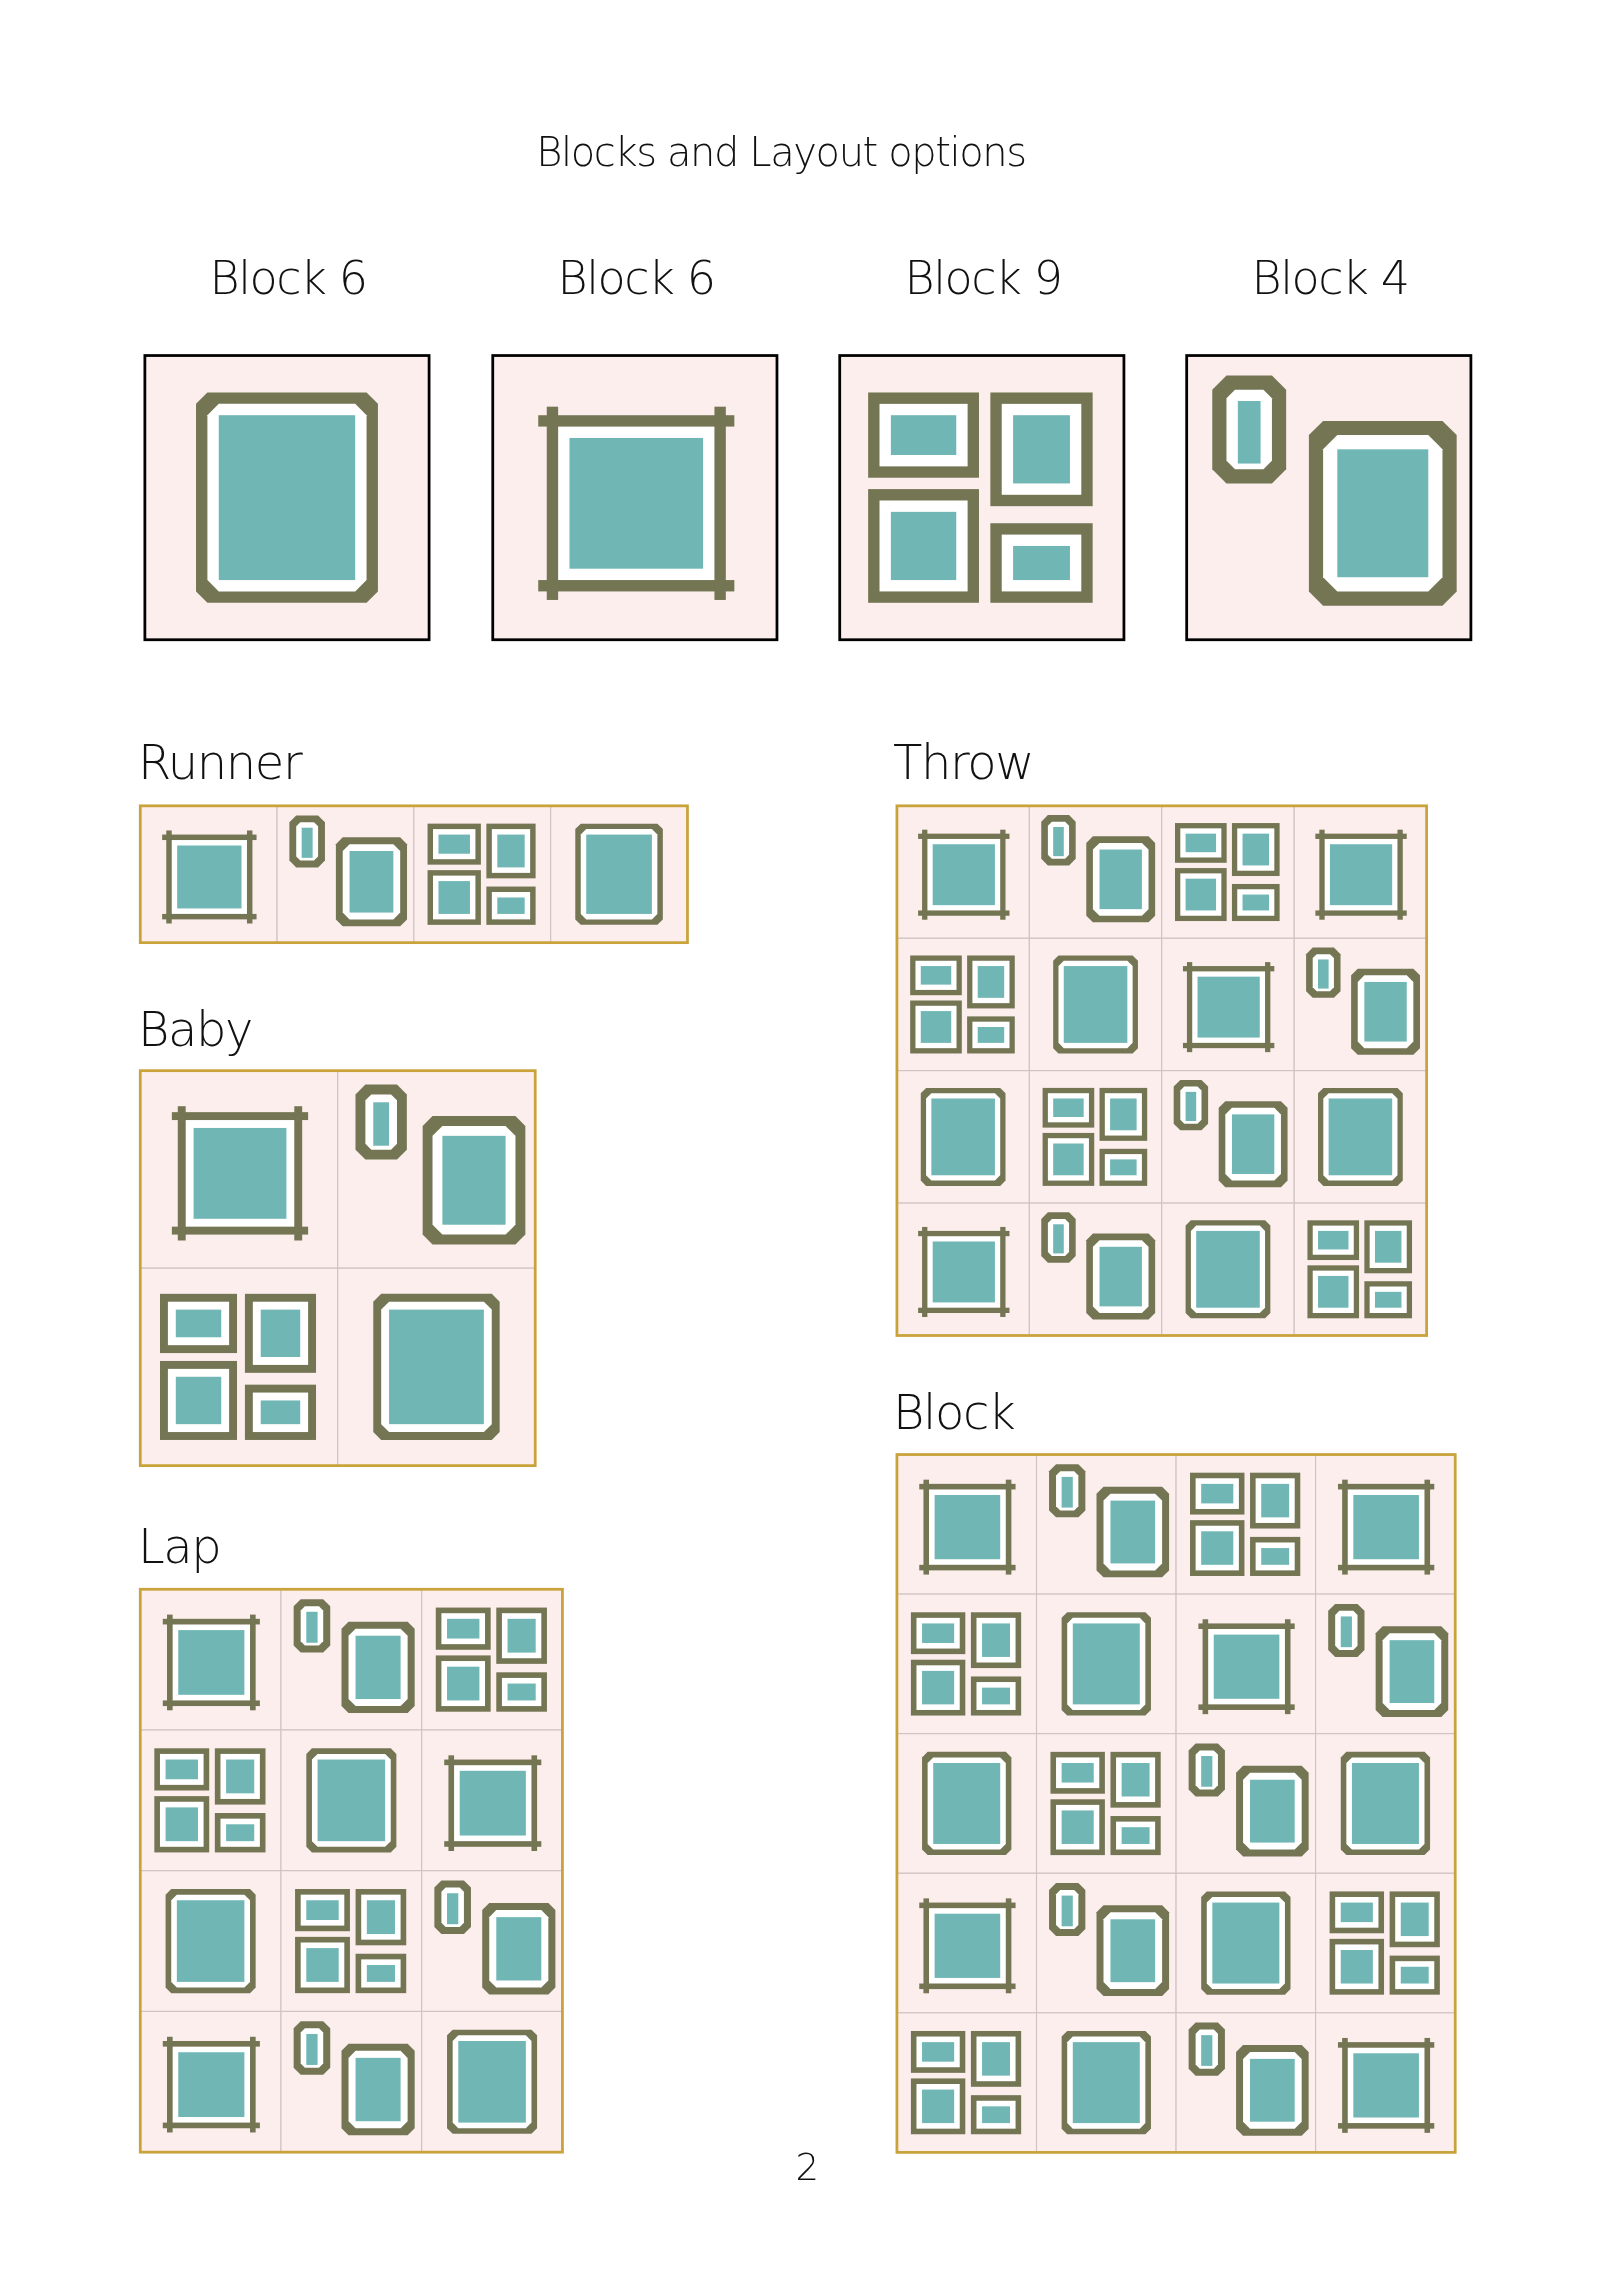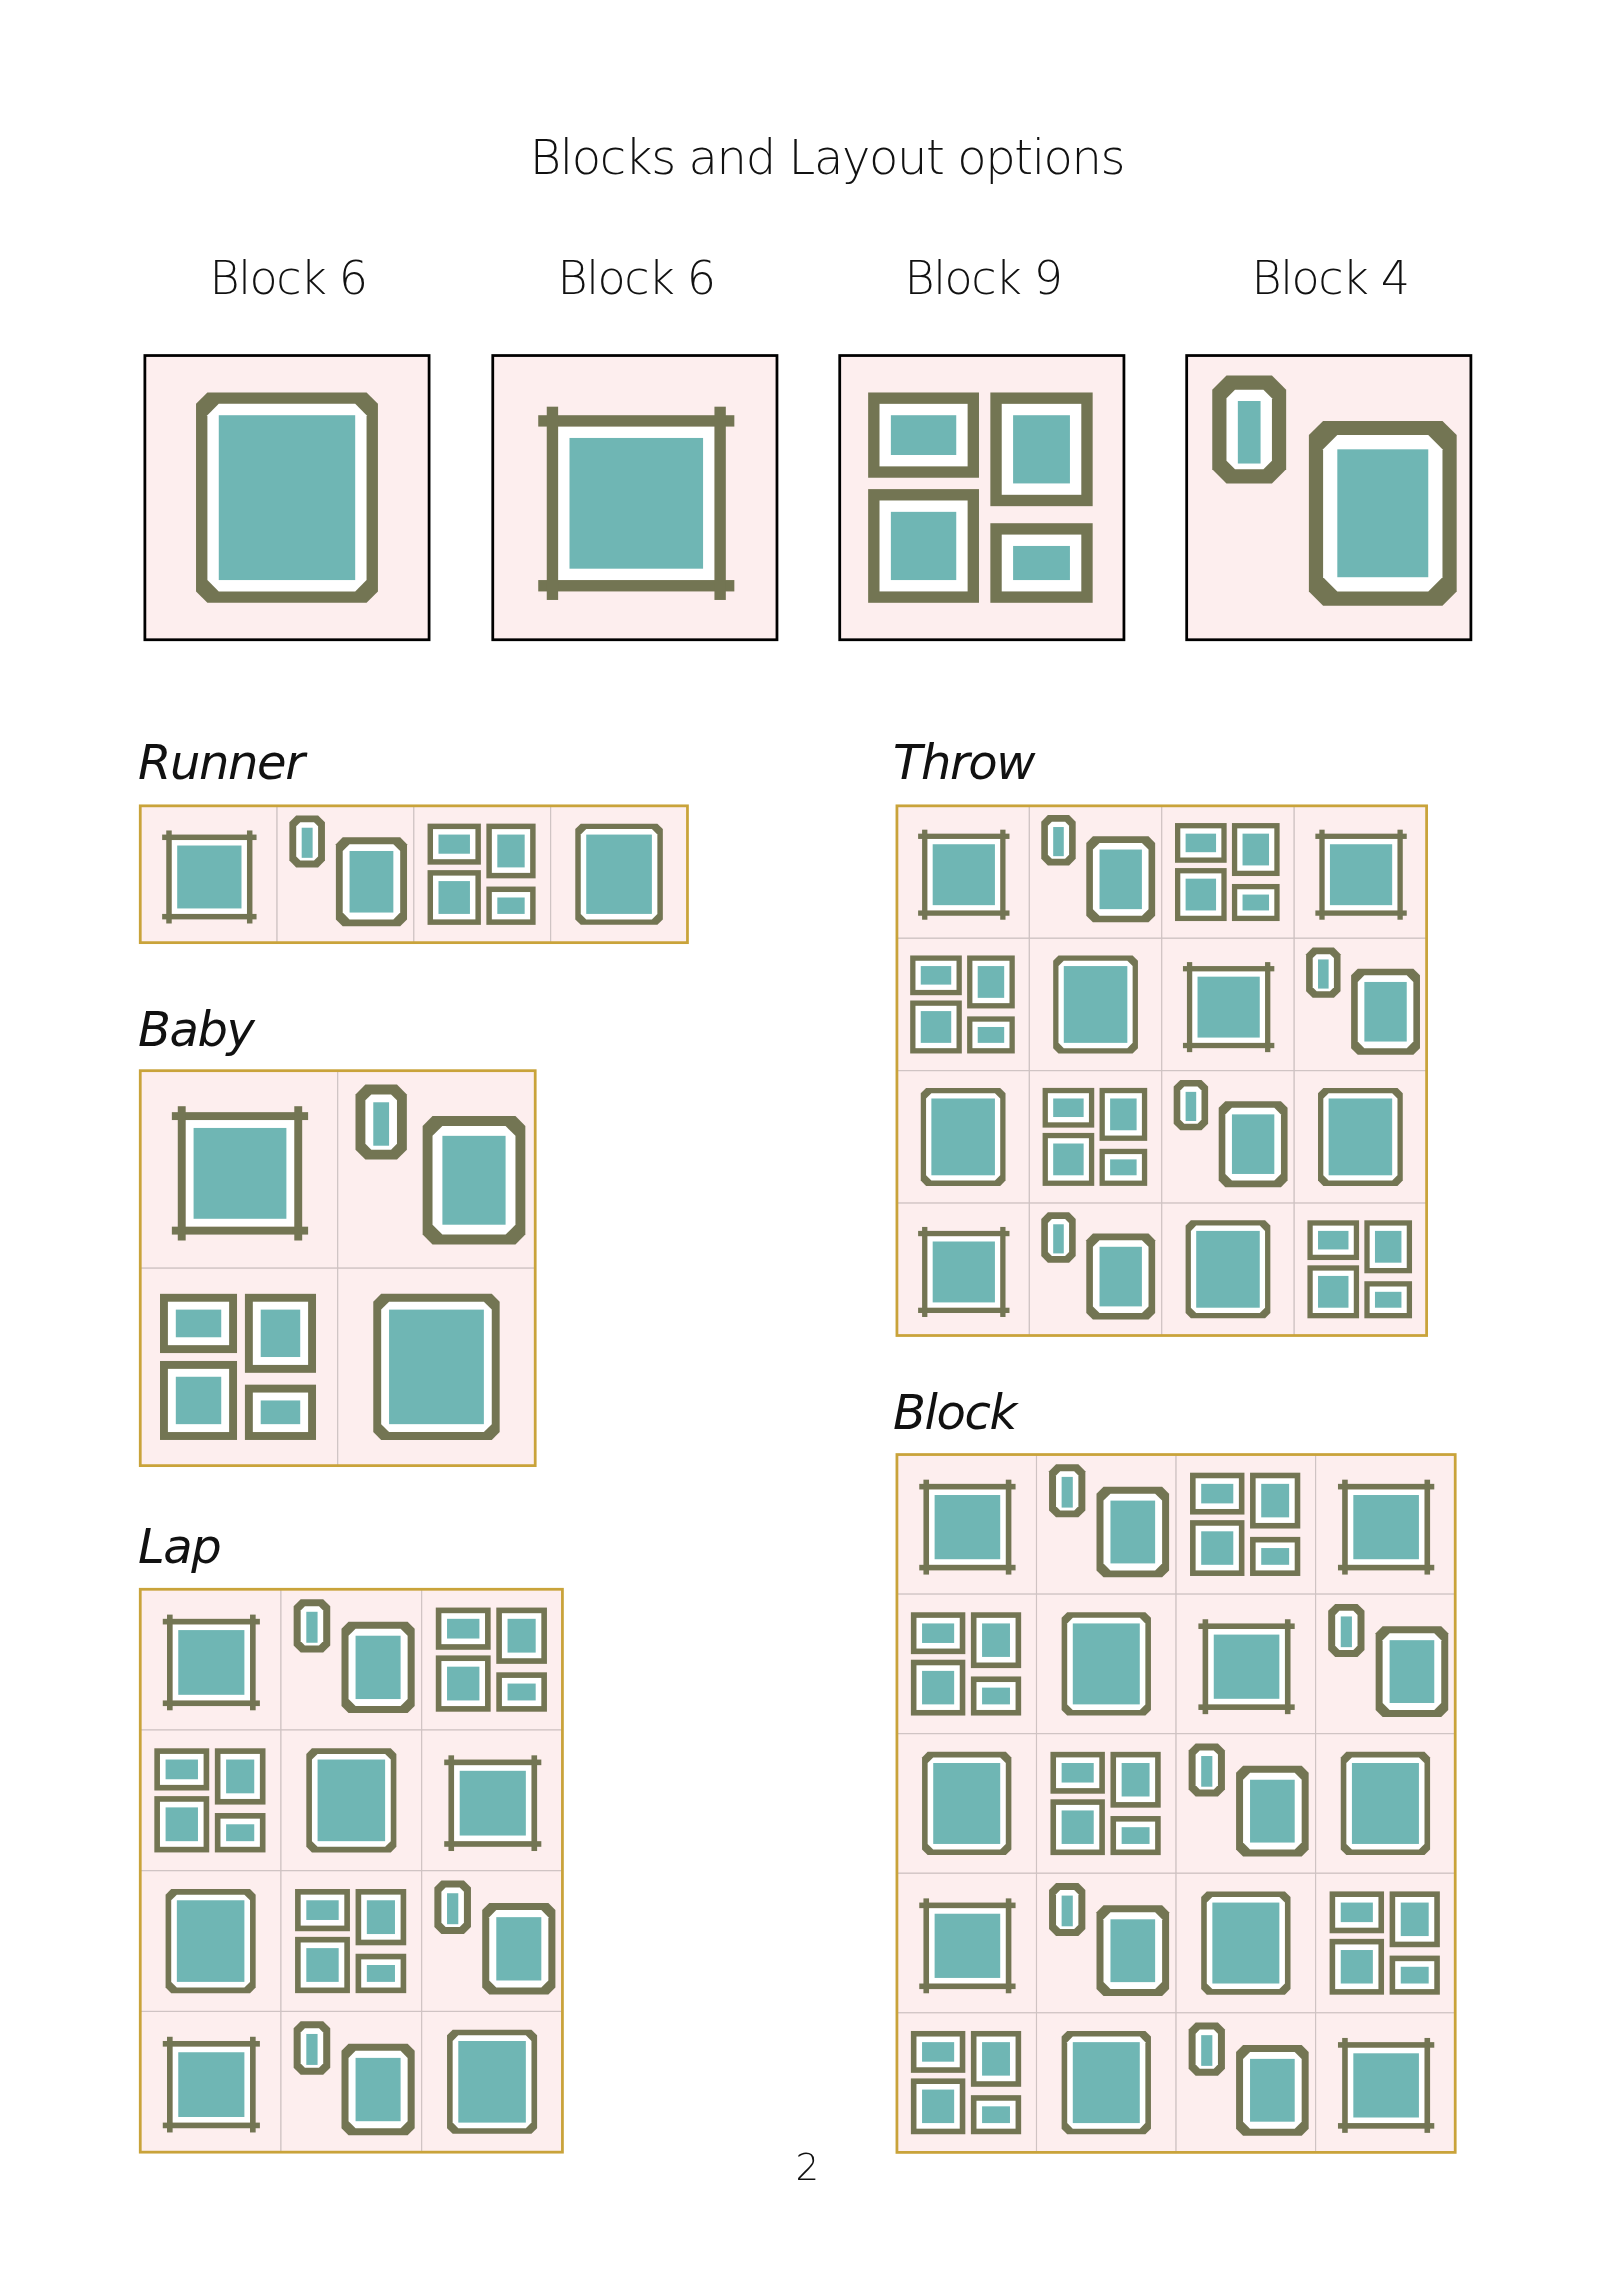--- a/index.html
+++ b/index.html
@@ -1,20 +1,20 @@
 <!DOCTYPE html>
 <html style="font-size:14.8px"><head>
 <meta charset="utf-8">
 <style>
   html, body { margin: 0; padding: 0; background: #ffffff; }
   body { width: 1613px; height: 2289px; position: relative; overflow: hidden; font-family: "DejaVu Sans", sans-serif; color: #111; }
   .txt { position: absolute; font-weight: 200; letter-spacing: -1.4px; white-space: nowrap; }
-  .title { top: 129px; left: 0; width: 1562px; text-align: center; font-size: 48px; padding-left: 46px; }
+  .title { top: 129px; left: 0; width: 1562px; text-align: center; font-size: 40px; }
   .block-label { top: 251px; width: 286px; text-align: center; font-size: 46px; }
-  .layout-label { font-size: 48px; font-style: italic; }
+  .layout-label { font-size: 48px; }
   .page-num { top: 2146px; left: 0; width: 1613px; text-align: center; font-size: 37px; }
   svg.art { position: absolute; left: 0; top: 0; }
 </style>
 </head>
 <body>
 
 <div class="txt title">Blocks and Layout options</div>
 
 <div class="txt block-label" style="left:145px">Block 6</div>
 <div class="txt block-label" style="left:493px">Block 6</div>

